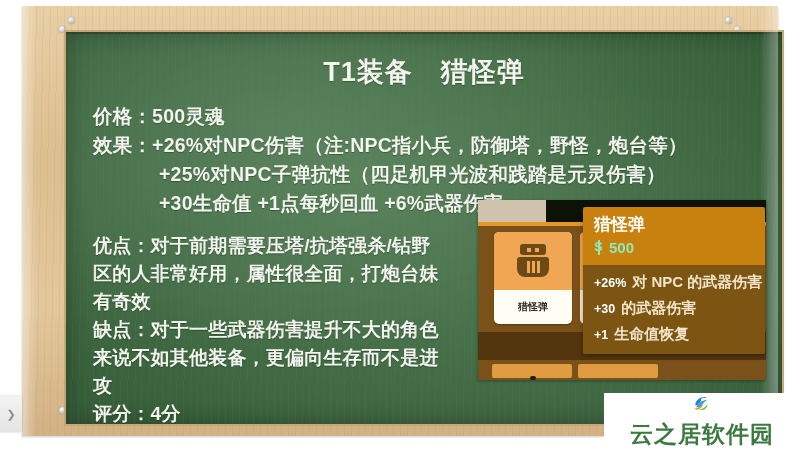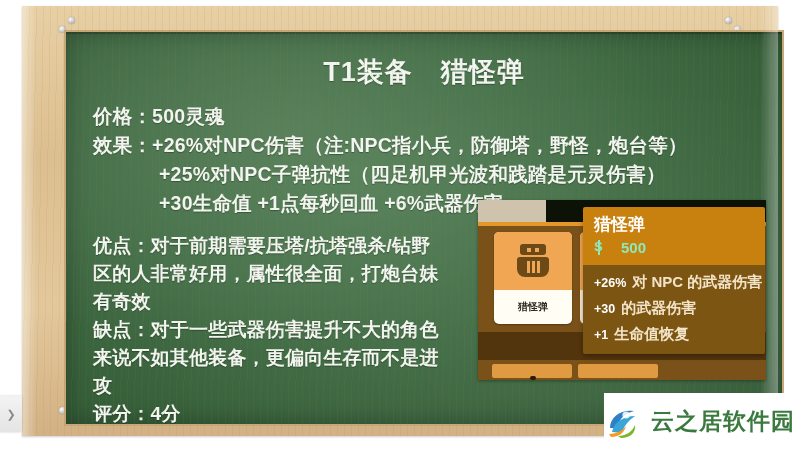--- a/index.html
+++ b/index.html
@@ -297,21 +297,21 @@
   }
   .tt-name {
     color: #ffffff;
     font-size: 17px;
     font-weight: bold;
     line-height: 20px;
   }
   .tt-price {
     display: flex;
     align-items: center;
-    gap: 16px;
+    gap: 4px;
     margin-top: 4px;
     color: #8fe8b8;
     font-size: 15px;
     font-weight: bold;
   }
   .soul-glyph {
     display: inline-block;
     width: 11px;
     height: 15px;
     position: relative;
@@ -360,20 +360,21 @@
     position: absolute;
     left: 604px;
     top: 393px;
     width: 196px;
     height: 57px;
     background: #ffffff;
     display: flex;
     align-items: center;
     gap: 7px;
     box-sizing: border-box;
+    flex-direction: column;
   }
   .wm-text {
     color: #3b7a3f;
     font-size: 23px;
     font-weight: bold;
     letter-spacing: 1px;
   }
 </style>
 </head>
 <body>

